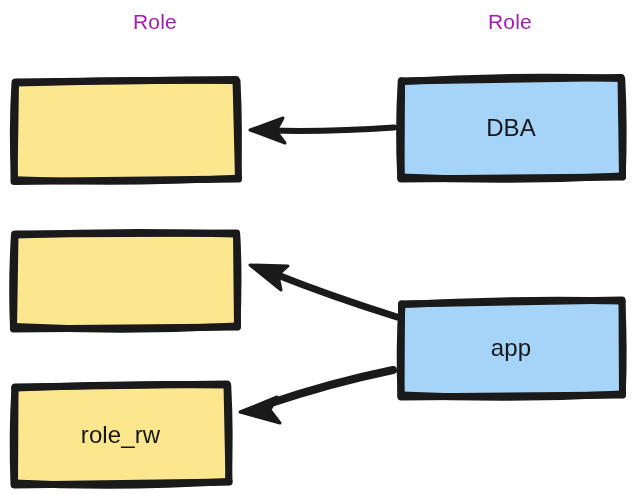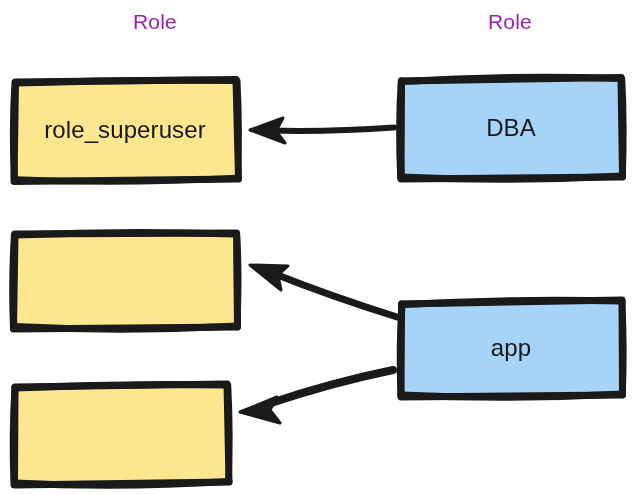--- a/index.html
+++ b/index.html
@@ -72,41 +72,41 @@
   <div class="col-header" id="header-user">Role</div>
 
   <div class="node" id="node-role_superuser" style="left: 13px; top: 80px; width: 224px; height: 100px;">
     <svg class="node-svg" width="236" height="112" viewBox="0 0 236 112">
       <path d="M8.5 8 L229 5.5 L231.5 105 L7 107.5 Z" fill="#fce68e" stroke="#1a1a1a" stroke-width="7" stroke-linejoin="round" stroke-linecap="round"></path>
       <path d="M9 9 Q118 5.5 229 6.5" fill="none" stroke="#1a1a1a" stroke-width="7" stroke-linecap="round"></path>
       <path d="M230.5 7 Q233 56 231 104.5" fill="none" stroke="#1a1a1a" stroke-width="6" stroke-linecap="round"></path>
       <path d="M7.5 105.5 Q117 110 230 104" fill="none" stroke="#1a1a1a" stroke-width="6.5" stroke-linecap="round"></path>
       <path d="M8 8.5 Q5 56 7.5 106" fill="none" stroke="#1a1a1a" stroke-width="7" stroke-linecap="round"></path>
     </svg>
-    <span class="node-label">role_superuser</span>
   </div>
 
   <div class="node" id="node-role_migration" style="left: 13px; top: 233px; width: 224px; height: 95px;">
     <svg class="node-svg" width="236" height="107" viewBox="0 0 236 107">
       <path d="M8 7 L229.5 6 L230.5 100 L6.5 102 Z" fill="#fce68e" stroke="#1a1a1a" stroke-width="7" stroke-linejoin="round" stroke-linecap="round"></path>
       <path d="M8.5 8 Q119 3.5 229.5 7" fill="none" stroke="#1a1a1a" stroke-width="7" stroke-linecap="round"></path>
       <path d="M230 7.5 Q232.5 54 230 100" fill="none" stroke="#1a1a1a" stroke-width="6.5" stroke-linecap="round"></path>
       <path d="M7 99.5 Q118 105 230.5 99" fill="none" stroke="#1a1a1a" stroke-width="7" stroke-linecap="round"></path>
       <path d="M7.5 7.5 Q4.5 54 6.5 101" fill="none" stroke="#1a1a1a" stroke-width="7" stroke-linecap="round"></path>
     </svg>
   </div>
 
   <div class="node" id="node-role_rw" style="left: 13px; top: 385px; width: 215px; height: 100px;">
     <svg class="node-svg" width="228" height="112" viewBox="0 0 228 112">
       <path d="M8 8 L220 5 L222 103 L7.5 106 Z" fill="#fce68e" stroke="#1a1a1a" stroke-width="7" stroke-linejoin="round" stroke-linecap="round"></path>
       <path d="M8 9 Q114 4 220.5 6" fill="none" stroke="#1a1a1a" stroke-width="7" stroke-linecap="round"></path>
       <path d="M221 6.5 Q223.5 55 221.5 103" fill="none" stroke="#1a1a1a" stroke-width="6.5" stroke-linecap="round"></path>
       <path d="M7.5 104 Q113 109 222 102.5" fill="none" stroke="#1a1a1a" stroke-width="7" stroke-linecap="round"></path>
       <path d="M8 8.5 Q5 55 7 105.5" fill="none" stroke="#1a1a1a" stroke-width="7" stroke-linecap="round"></path>
     </svg>
+    <span class="node-label">role_rw</span>
   </div>
 
   <div class="node" id="node-dba" style="left: 400px; top: 78px; width: 222px; height: 100px;">
     <svg class="node-svg" width="234" height="112" viewBox="0 0 234 112">
       <path d="M7.5 9 L227 5.5 L228.5 105 L7 107 Z" fill="#a5d4f8" stroke="#1a1a1a" stroke-width="7" stroke-linejoin="round" stroke-linecap="round"></path>
       <path d="M8 9.5 Q117 3 227 6.5" fill="none" stroke="#1a1a1a" stroke-width="7" stroke-linecap="round"></path>
       <path d="M228 7 Q230.5 56 228.5 105" fill="none" stroke="#1a1a1a" stroke-width="6.5" stroke-linecap="round"></path>
       <path d="M7 105 Q117 110 228.5 104" fill="none" stroke="#1a1a1a" stroke-width="7" stroke-linecap="round"></path>
       <path d="M7.5 9 Q4.5 57 7 106" fill="none" stroke="#1a1a1a" stroke-width="7.5" stroke-linecap="round"></path>
     </svg>

